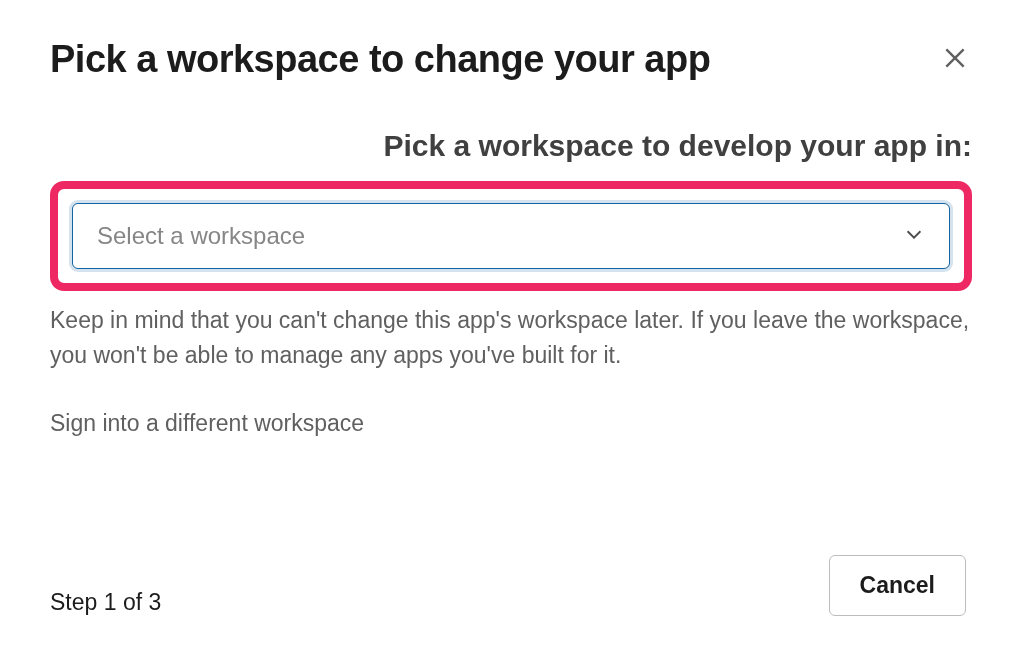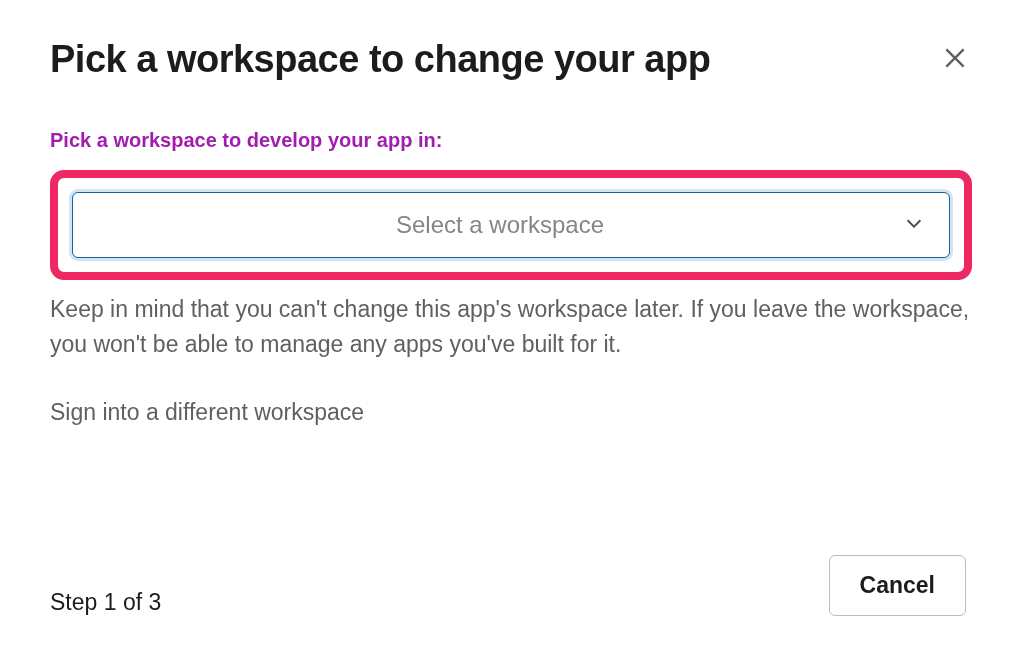--- a/index.html
+++ b/index.html
@@ -32,24 +32,25 @@
       padding: 4px;
       color: #616061;
     }
     .close-icon svg {
       width: 26px;
       height: 26px;
       stroke: #616061;
       stroke-width: 2.2;
     }
     .field-label {
-      font-size: 20px;
+      font-size: 30px;
       font-weight: 700;
-      color: #a21caf;
+      color: #404040;
       margin-bottom: 18px;
+      text-align: right;
     }
     .highlight-box {
       border: 8px solid #ed2862;
       border-radius: 14px;
       padding: 14px;
       margin-bottom: 10px;
     }
     .select-wrap {
       position: relative;
       border: 1px solid #1264a3;
@@ -59,21 +60,20 @@
       height: 66px;
       display: flex;
       align-items: center;
       padding: 0 24px;
       cursor: pointer;
     }
     .select-placeholder {
       font-size: 24px;
       color: #868686;
       flex: 1;
-      text-align: center;
     }
     .chevron-icon svg {
       width: 22px;
       height: 22px;
       stroke: #4a4a4a;
       stroke-width: 2;
       fill: none;
     }
     .helper-text {
       font-size: 23px;

